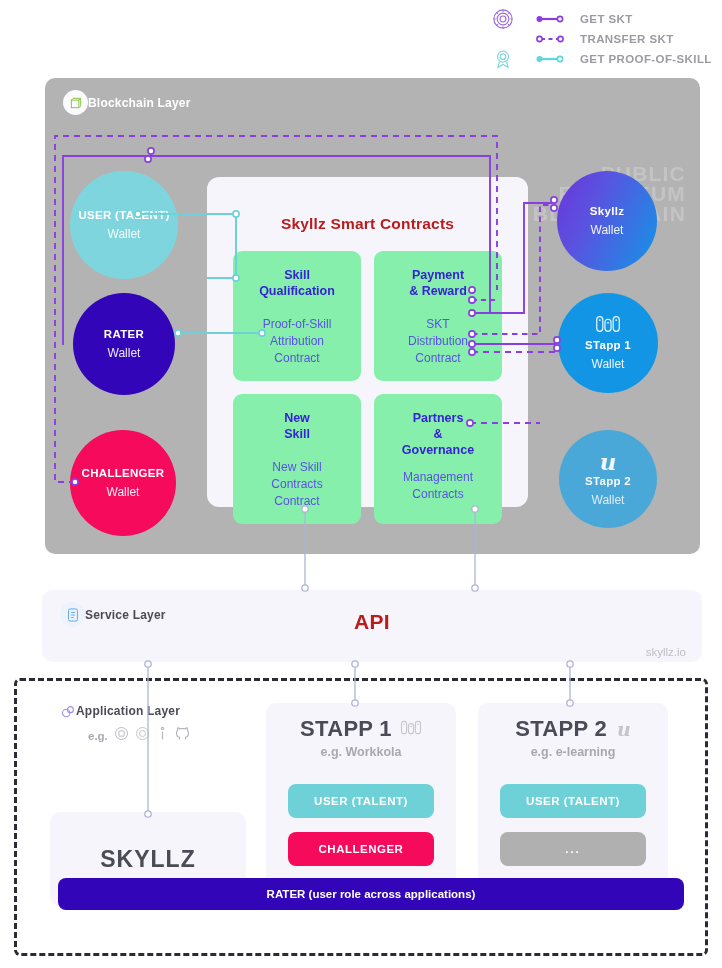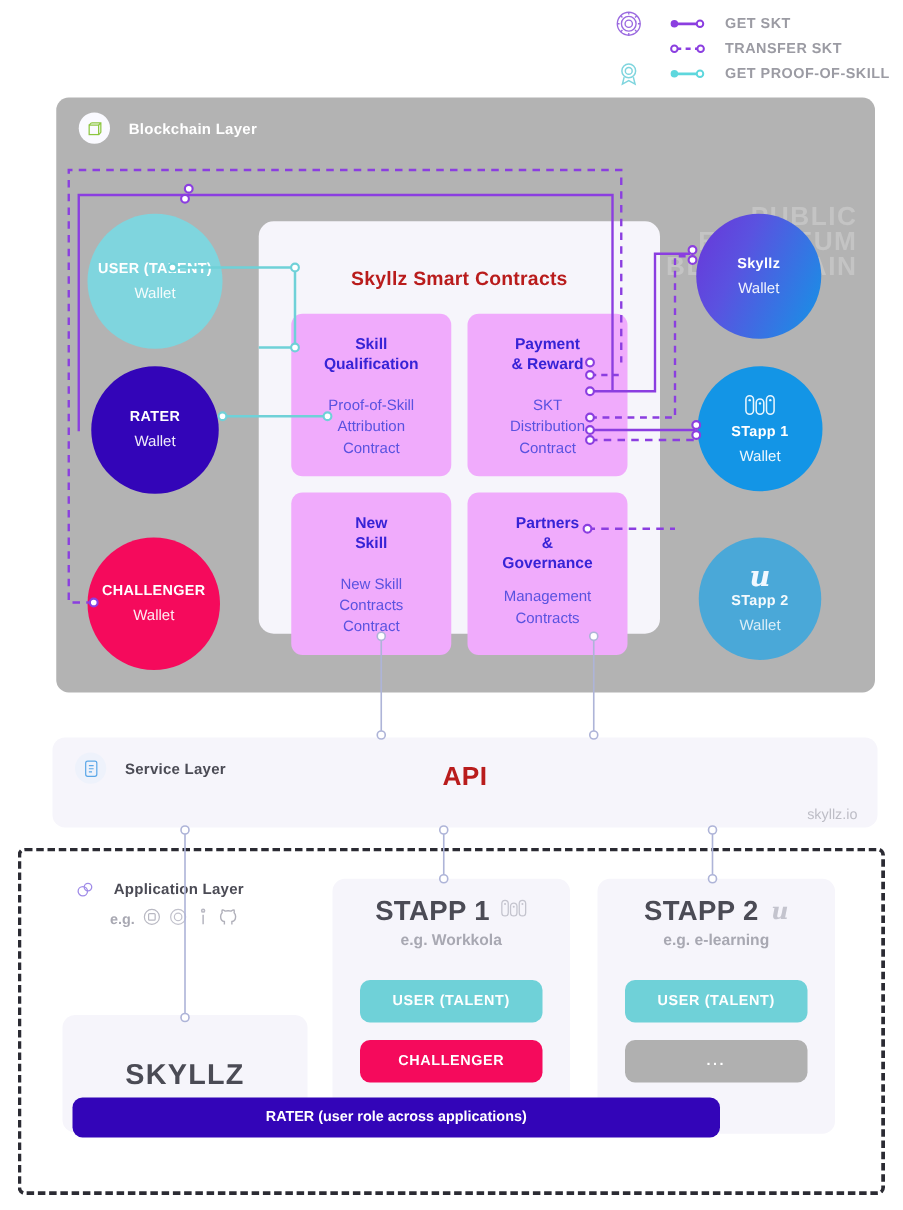--- a/index.html
+++ b/index.html
@@ -22,21 +22,21 @@
     color: #9b9ba3; white-space: nowrap;
   }
 
   .ring { width: 22px; height: 22px; }
 
   
   .blockchain {
     position: absolute; left: 45px; top: 78px; width: 655px; height: 476px;
     background: #b3b3b3; border-radius: 10px;
   }
-  .layer-badge { position: absolute; display: flex; align-items: center; gap: 15px; }
+  .layer-badge { position: absolute; display: flex; align-items: center; gap: 0; }
   .badge-circle {
     width: 25px; height: 25px; border-radius: 50%;
     background: #fafaff; display: flex; align-items: center; justify-content: center;
   }
   .badge-text { font-size: 12px; font-weight: bold; color: #ffffff; letter-spacing: .2px; }
   .badge-text.dark { color: #4b4b55; }
 
   .eth-title {
     position: absolute; right: 14px; top: 86px;
     text-align: right; font-size: 21px; font-weight: bold;
@@ -60,21 +60,21 @@
   }
   .contracts-title {
     text-align: center; font-size: 15.5px; font-weight: bold;
     color: #b91c1c; margin-top: 38px; letter-spacing: .2px;
   }
   .contract-grid {
     display: grid; grid-template-columns: 1fr 1fr; gap: 13px;
     padding: 18px 26px 0 26px;
   }
   .contract-card {
-    background: #f0abfc; border-radius: 9px; padding: 16px 6px 14px 6px;
+    background: #86efac; border-radius: 9px; padding: 16px 6px 14px 6px;
     text-align: center;
   }
   .contract-card .ctitle {
     font-size: 12.5px; font-weight: bold; color: #3723d6; line-height: 16px;
   }
   .contract-card .cdesc {
     font-size: 12px; color: #5a52e0; line-height: 17px; margin-top: 17px;
   }
 
   
@@ -123,21 +123,21 @@
   .pill-dots { background: #b0b0b0; letter-spacing: 2px; }
 
   .skyllz-card {
     position: absolute; left: 50px; top: 812px; width: 196px; height: 94px;
     background: #f6f5fb; border-radius: 10px;
     display: flex; align-items: center; justify-content: center;
   }
   .skyllz-card .stxt { font-size: 23px; font-weight: bold; color: #4b4b55; letter-spacing: 1px; }
 
   .rater-bar {
-    position: absolute; left: 58px; top: 878px; width: 518px; height: 32px;
+    position: absolute; left: 58px; top: 878px; width: 626px; height: 32px;
     background: #3305b8; border-radius: 8px;
     display: flex; align-items: center; justify-content: center;
     color: #ffffff; font-size: 11.5px; font-weight: bold;
   }
 
   svg.overlay { position: absolute; inset: 0; pointer-events: none; }
 </style>
 </head>
 <body>
 

